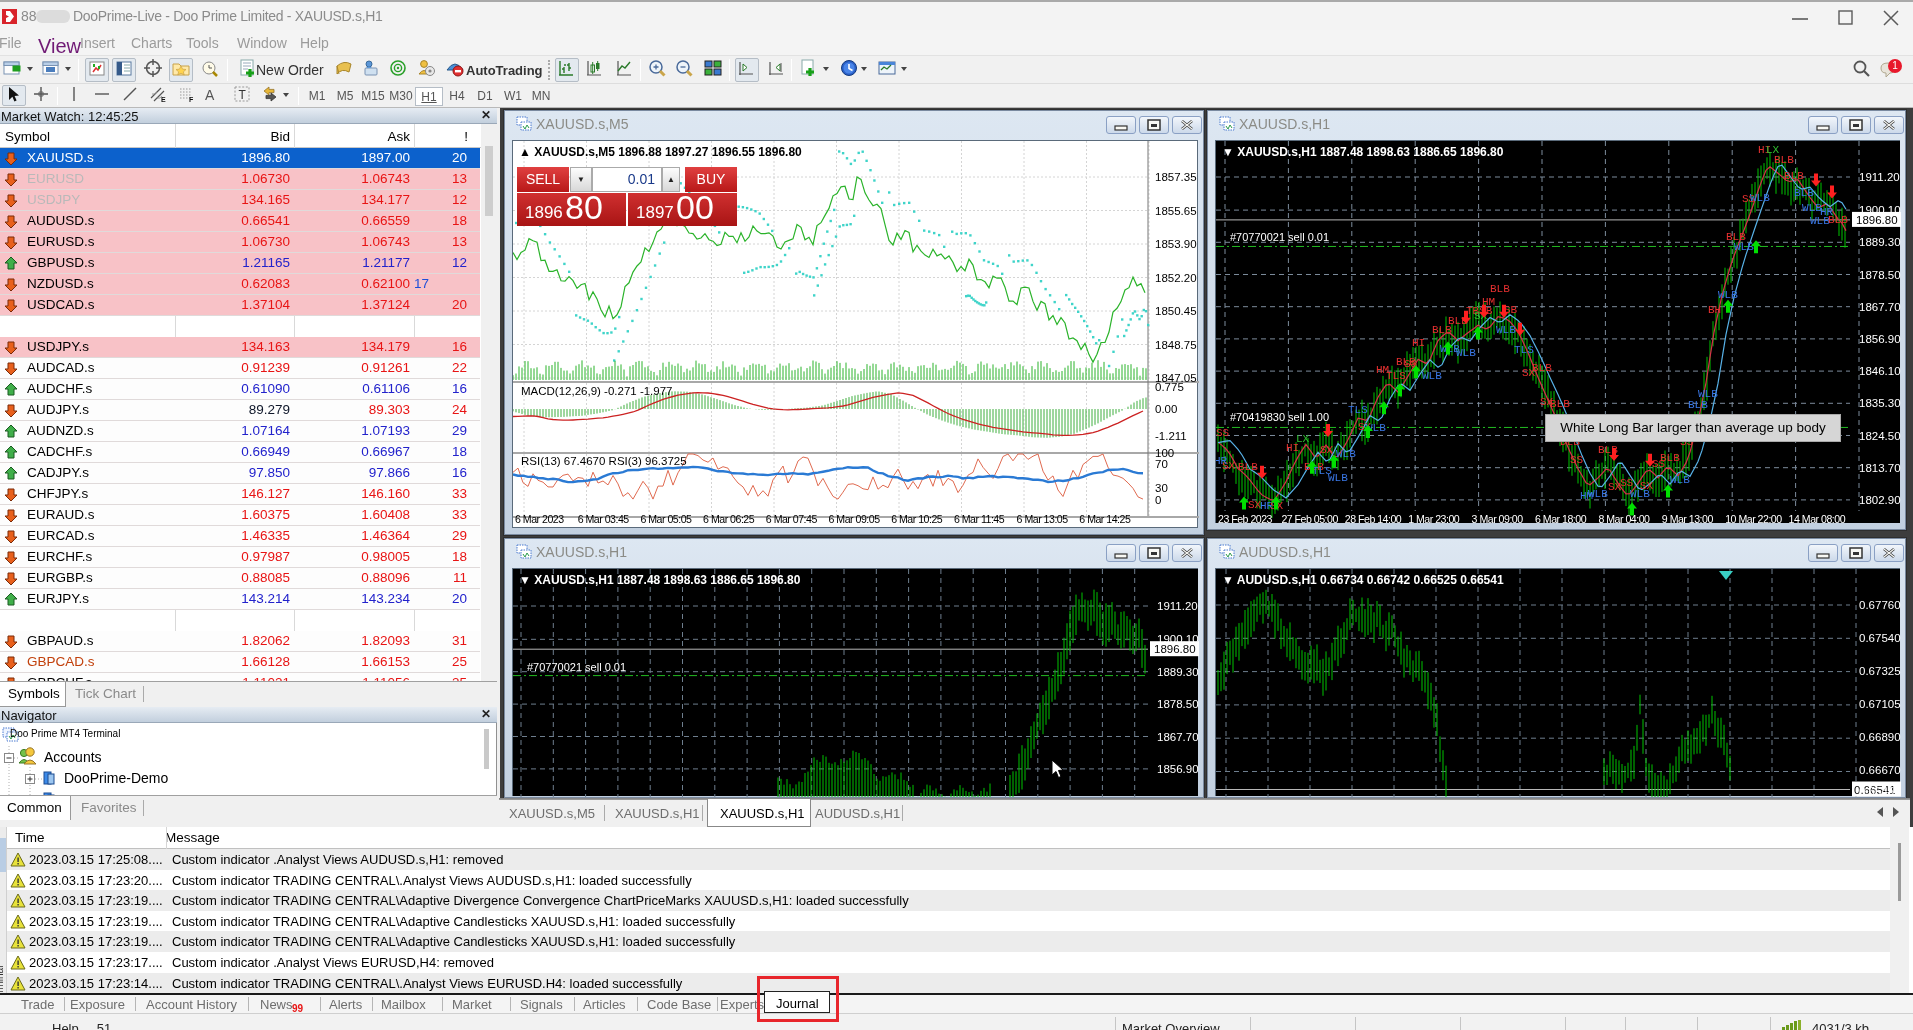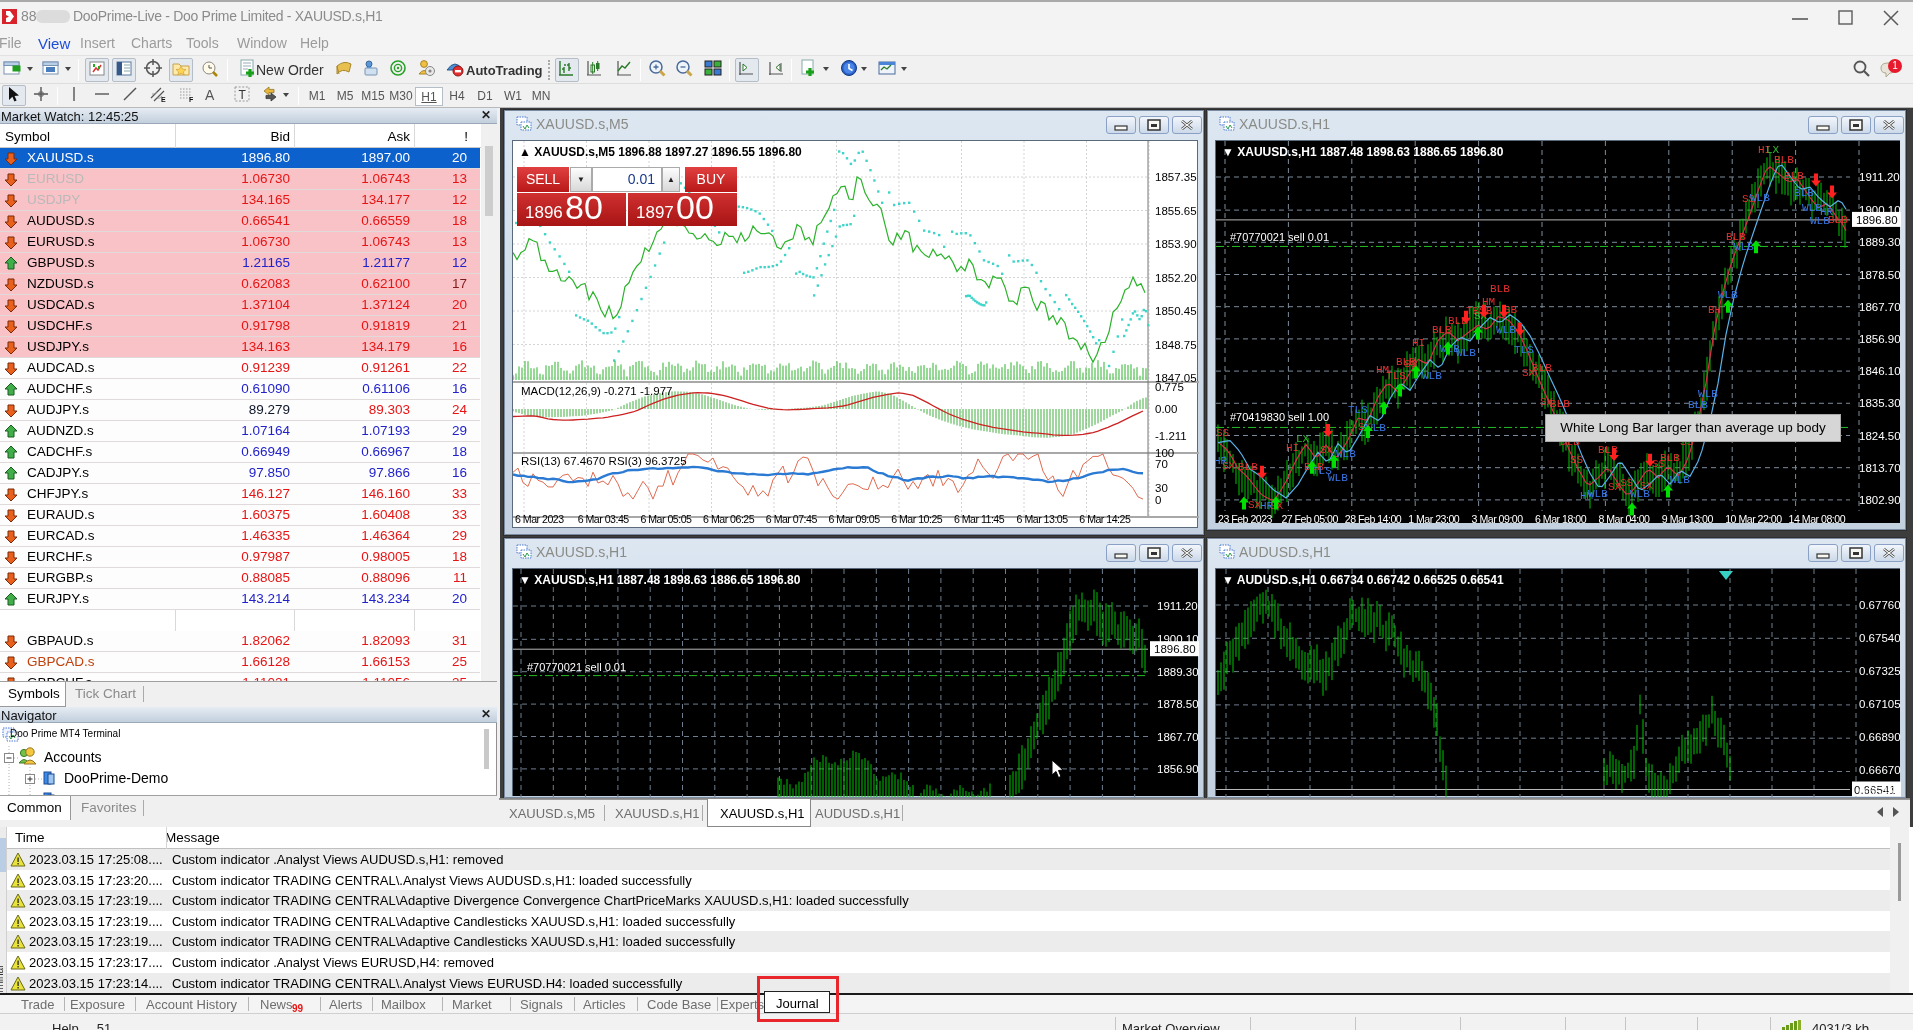--- a/index.html
+++ b/index.html
@@ -30,21 +30,21 @@
     <div class="abs" style="left:36px;top:8px;width:34px;height:13px;background:#dcdcdc;border-radius:6px"></div>
     <div class="abs" style="left:73px;top:6px;font-size:14px;color:#8b8b8b;letter-spacing:-0.3px">DooPrime-Live - Doo Prime Limited - XAUUSD.s,H1</div>
     <svg class="abs" style="left:1786px;top:6px" width="120" height="18">
       <line x1="6" y1="11" x2="22" y2="11" stroke="#5a5a5a" stroke-width="1.6"></line>
       <rect x="53" y="3" width="13" height="13" fill="none" stroke="#5a5a5a" stroke-width="1.4"></rect>
       <path d="M98 3 L112 17 M112 3 L98 17" stroke="#5a5a5a" stroke-width="1.5"></path>
     </svg>
   </div>
 <div class="abs" style="left:0;top:30px;width:1913px;height:26px;background:#f4f4f4;border-bottom:1px solid #e2e2e2">
     <div class="abs" style="left:-1px;top:5px;font-size:14px;color:#9b9b9b">File</div>
-    <div class="abs" style="left:38px;top:5px;font-size:15px;color:#1d4ed8">View</div>
+    <div class="abs" style="left:38px;top:5px;font-size:20px;color:#701a75">View</div>
     <div class="abs" style="left:80px;top:5px;font-size:14px;color:#9b9b9b">Insert</div>
     <div class="abs" style="left:131px;top:5px;font-size:14px;color:#9b9b9b">Charts</div>
     <div class="abs" style="left:186px;top:5px;font-size:14px;color:#9b9b9b">Tools</div>
     <div class="abs" style="left:237px;top:5px;font-size:14px;color:#9b9b9b">Window</div>
     <div class="abs" style="left:300px;top:5px;font-size:14px;color:#9b9b9b">Help</div>
   </div>
 <div class="abs" style="left:0;top:56px;width:1913px;height:28px;background:#f1f1f1;border-bottom:1px solid #dddddd">
     <svg class="abs" style="left:2px;top:2px" width="24" height="24">
       <rect x="2" y="4" width="15" height="12" fill="#fdfdfd" stroke="#7a93b3"></rect>
       <rect x="2" y="4" width="15" height="3.5" fill="#b9cfe8" stroke="#7a93b3"></rect>
@@ -305,39 +305,30 @@
       <span style="position:absolute;left:310px;width:100px;text-align:right;top:2px;color:#2222cc">1.21177</span>
       <span style="position:absolute;left:414px;width:53px;text-align:right;top:2px;color:#2222cc">12</span>
     </div>
     <div class="mw-row" style="top:166px;background:#f8c2c7">
       <svg style="position:absolute;left:3px;top:3px" width="16" height="15">
         <path d="M5 2 h6 v6 h3 l-6 6 -6 -6 h3 z" fill="#e8601c" stroke="#7a2a08" stroke-width="1"></path>
       </svg>
       <span class="mw-sym" style="color:#000">NZDUSD.s</span>
       <span class="mw-bid" style="position:absolute;left:190px;width:100px;text-align:right;top:2px;color:#e81414">0.62083</span>
       <span style="position:absolute;left:310px;width:100px;text-align:right;top:2px;color:#e81414">0.62100</span>
-      <span style="position:absolute;left:414px;width:53px;text-align:right;top:2px;color:#7f1d1d">17</span>
+      <span style="position:absolute;left:414px;width:53px;text-align:left;top:2px;color:#1d4ed8">17</span>
     </div>
     <div class="mw-row" style="top:187px;background:#f8c2c7">
       <svg style="position:absolute;left:3px;top:3px" width="16" height="15">
         <path d="M5 2 h6 v6 h3 l-6 6 -6 -6 h3 z" fill="#e8601c" stroke="#7a2a08" stroke-width="1"></path>
       </svg>
       <span class="mw-sym" style="color:#000">USDCAD.s</span>
       <span class="mw-bid" style="position:absolute;left:190px;width:100px;text-align:right;top:2px;color:#e81414">1.37104</span>
       <span style="position:absolute;left:310px;width:100px;text-align:right;top:2px;color:#e81414">1.37124</span>
       <span style="position:absolute;left:414px;width:53px;text-align:right;top:2px;color:#e81414">20</span>
-    </div>
-    <div class="mw-row" style="top:208px;background:#f8c2c7">
-      <svg style="position:absolute;left:3px;top:3px" width="16" height="15">
-        <path d="M5 2 h6 v6 h3 l-6 6 -6 -6 h3 z" fill="#e8601c" stroke="#7a2a08" stroke-width="1"></path>
-      </svg>
-      <span class="mw-sym" style="color:#000">USDCHF.s</span>
-      <span class="mw-bid" style="position:absolute;left:190px;width:100px;text-align:right;top:2px;color:#e81414">0.91798</span>
-      <span style="position:absolute;left:310px;width:100px;text-align:right;top:2px;color:#e81414">0.91819</span>
-      <span style="position:absolute;left:414px;width:53px;text-align:right;top:2px;color:#e81414">21</span>
     </div>
     <div class="mw-row" style="top:229px;background:#f8c2c7">
       <svg style="position:absolute;left:3px;top:3px" width="16" height="15">
         <path d="M5 2 h6 v6 h3 l-6 6 -6 -6 h3 z" fill="#e8601c" stroke="#7a2a08" stroke-width="1"></path>
       </svg>
       <span class="mw-sym" style="color:#000">USDJPY.s</span>
       <span class="mw-bid" style="position:absolute;left:190px;width:100px;text-align:right;top:2px;color:#e81414">134.163</span>
       <span style="position:absolute;left:310px;width:100px;text-align:right;top:2px;color:#e81414">134.179</span>
       <span style="position:absolute;left:414px;width:53px;text-align:right;top:2px;color:#e81414">16</span>
     </div>

